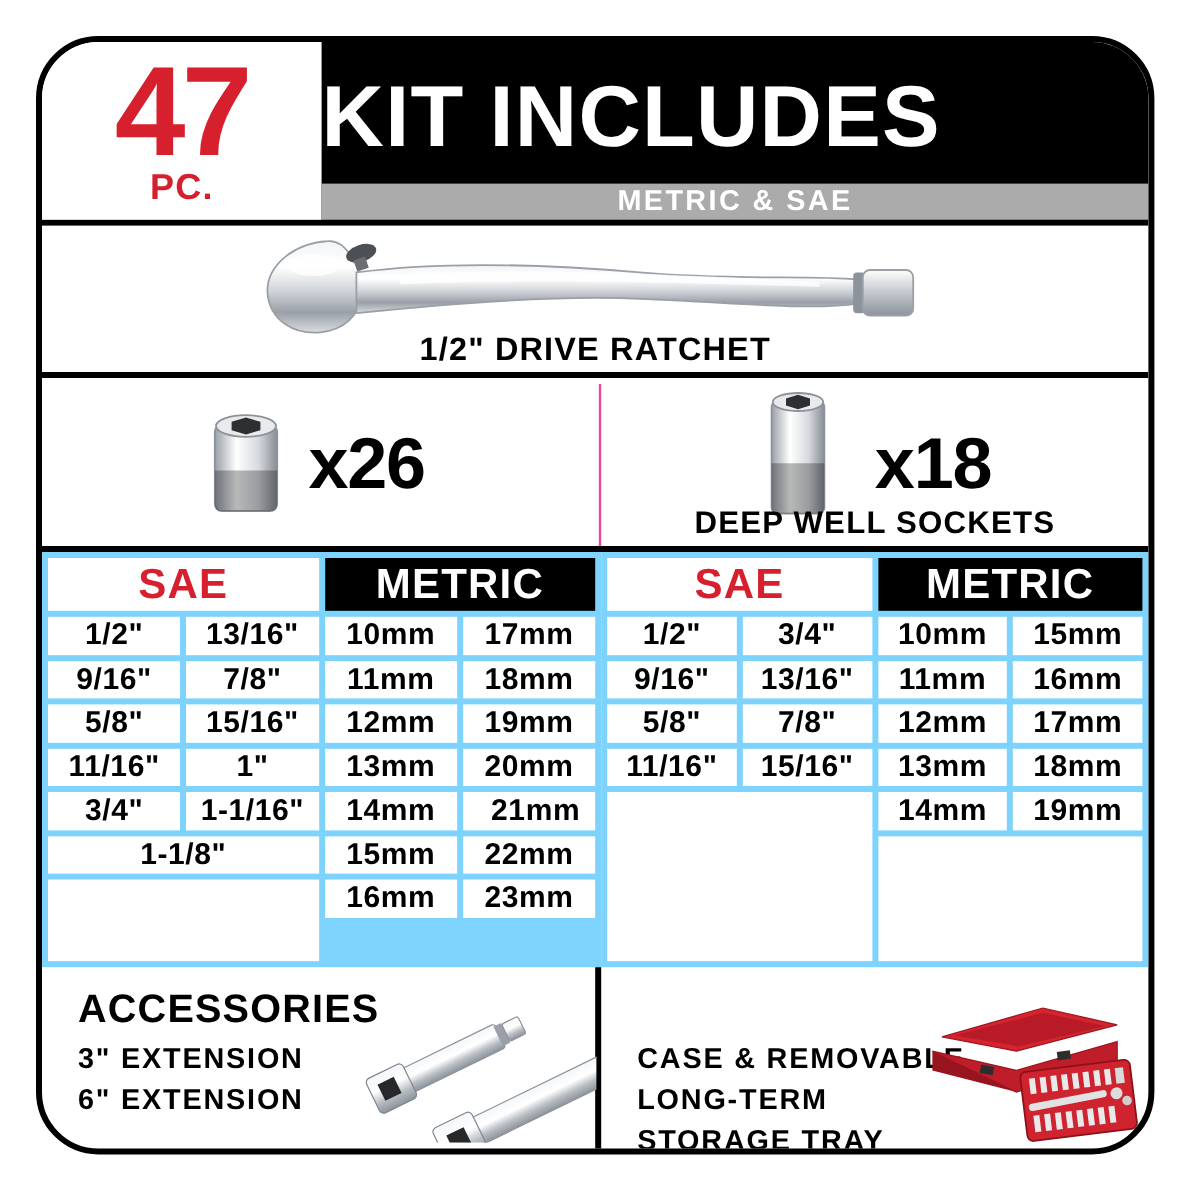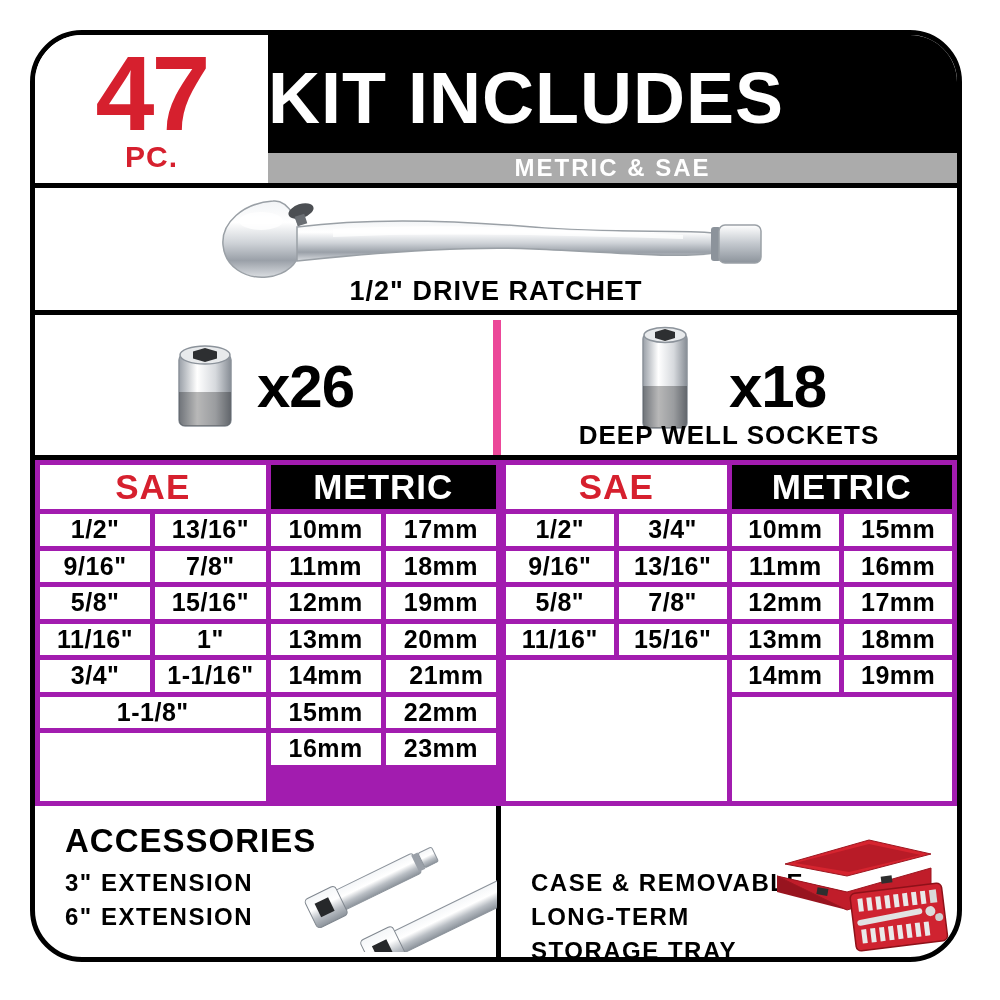--- a/index.html
+++ b/index.html
@@ -24,32 +24,32 @@
     letter-spacing:2px; }
 
   
   .sec-ratchet { top:158px; height:122px; border-bottom:5px solid #000; }
   .ratchet-svg { position:absolute; left:178px; top:2px; width:566px; height:86px; }
   .ratchet-caption { position:absolute; bottom:3px; left:0; right:0; text-align:center;
     font-size:27px; font-weight:bold; letter-spacing:1px; color:#000; }
 
   
   .sec-counts { top:285px; height:140px; border-bottom:5px solid #000; }
-  .half-left { position:absolute; left:0; top:0; width:466px; height:100%; border-right:8px solid #ec4899;padding-left:16px; }
+  .half-left { position:absolute; left:0; top:0; width:466px; height:100%; border-right:2px solid #ec4899;padding-left:16px; }
   .half-right { position:absolute; left:466px; right:0; top:0; height:100%; }
   .count-num { position:absolute; font-size:60px; font-weight:bold; color:#000; letter-spacing:-1px; }
   .count-label { position:absolute; bottom:4px; left:0; right:0; text-align:center;
     font-size:26px; font-weight:bold; letter-spacing:1px; color:#000; }
   .socket-svg { position:absolute; }
 
   
   .sec-tables { top:425px; height:346px; }
   .size-table { position:absolute; top:0; height:346px; display:grid;
     grid-template-columns:repeat(4,1fr); grid-template-rows:44px repeat(8,1fr);
-    gap:5px; padding:5px; background:#a21caf; }
+    gap:5px; padding:5px; background:#7dd3fc; }
   .table-left  { left:0;  width:466px; }
   .table-right { left:466px; width:456px; }
   .tcell { background:#fff; display:flex; align-items:center; justify-content:center;
     font-size:25px; font-weight:bold; color:#000; letter-spacing:0.5px; white-space:nowrap; }
   .th { font-size:35px; letter-spacing:1px; }
   .th-sae { color:#D6202E; background:#fff; }
   .th-metric { background:#000; color:#fff; }
 
   
   .sec-bottom { top:771px; height:181px; }

